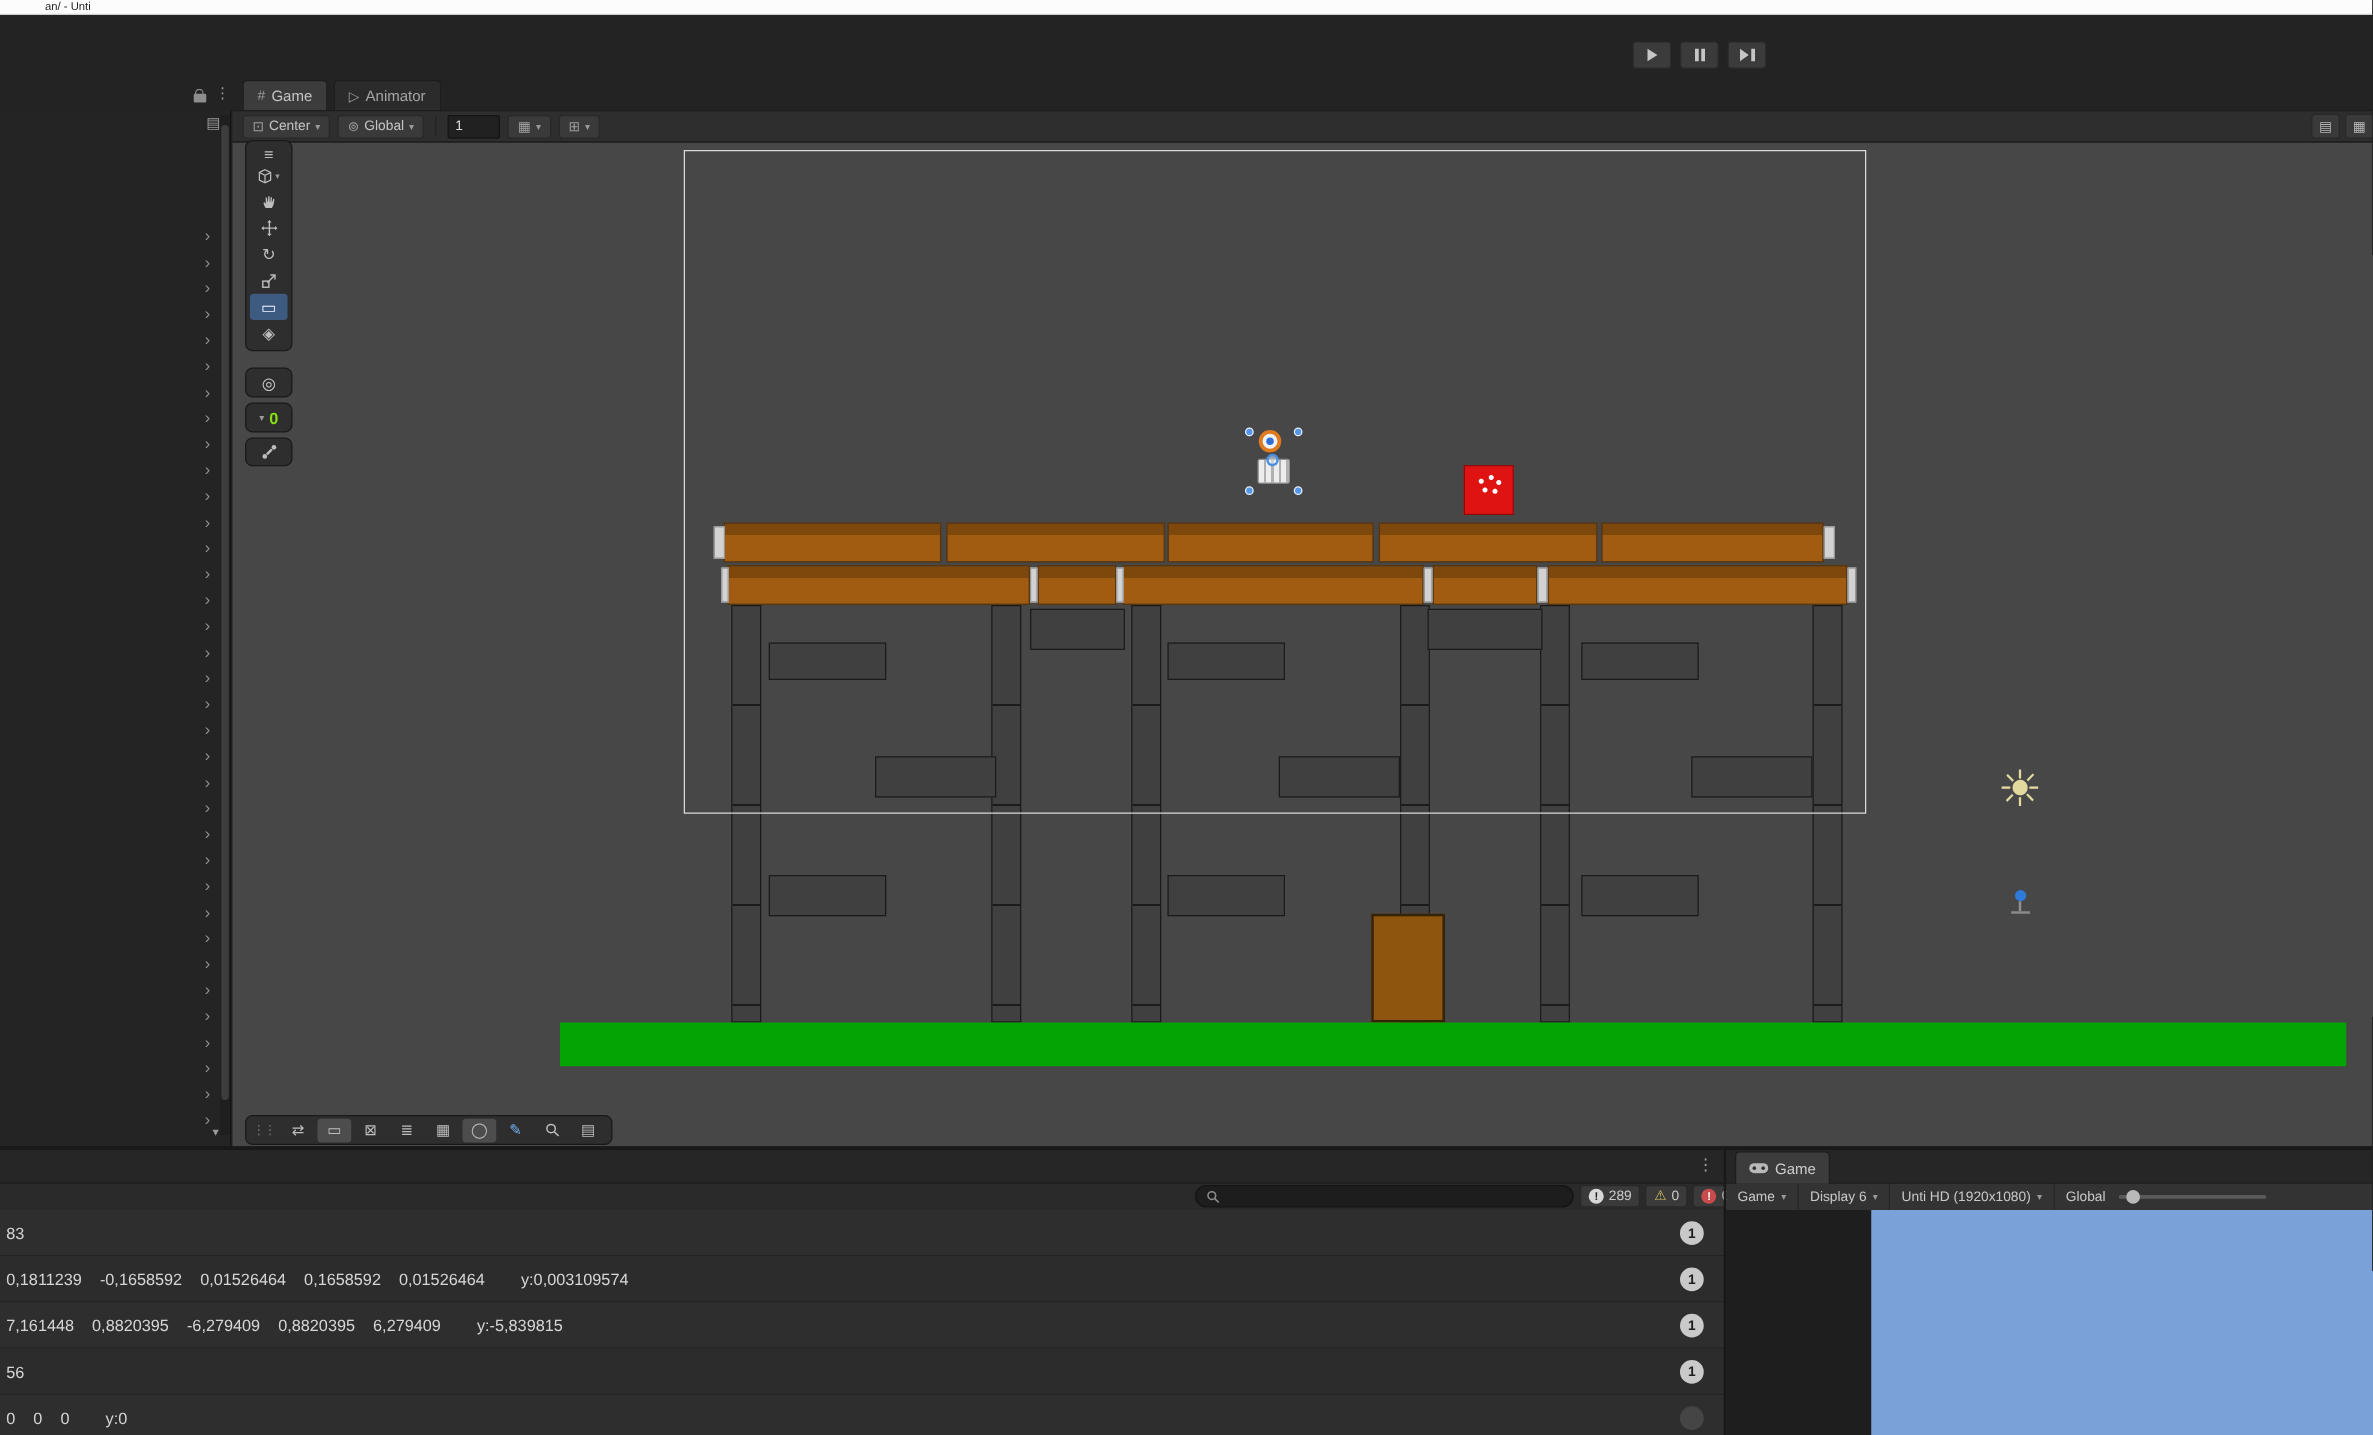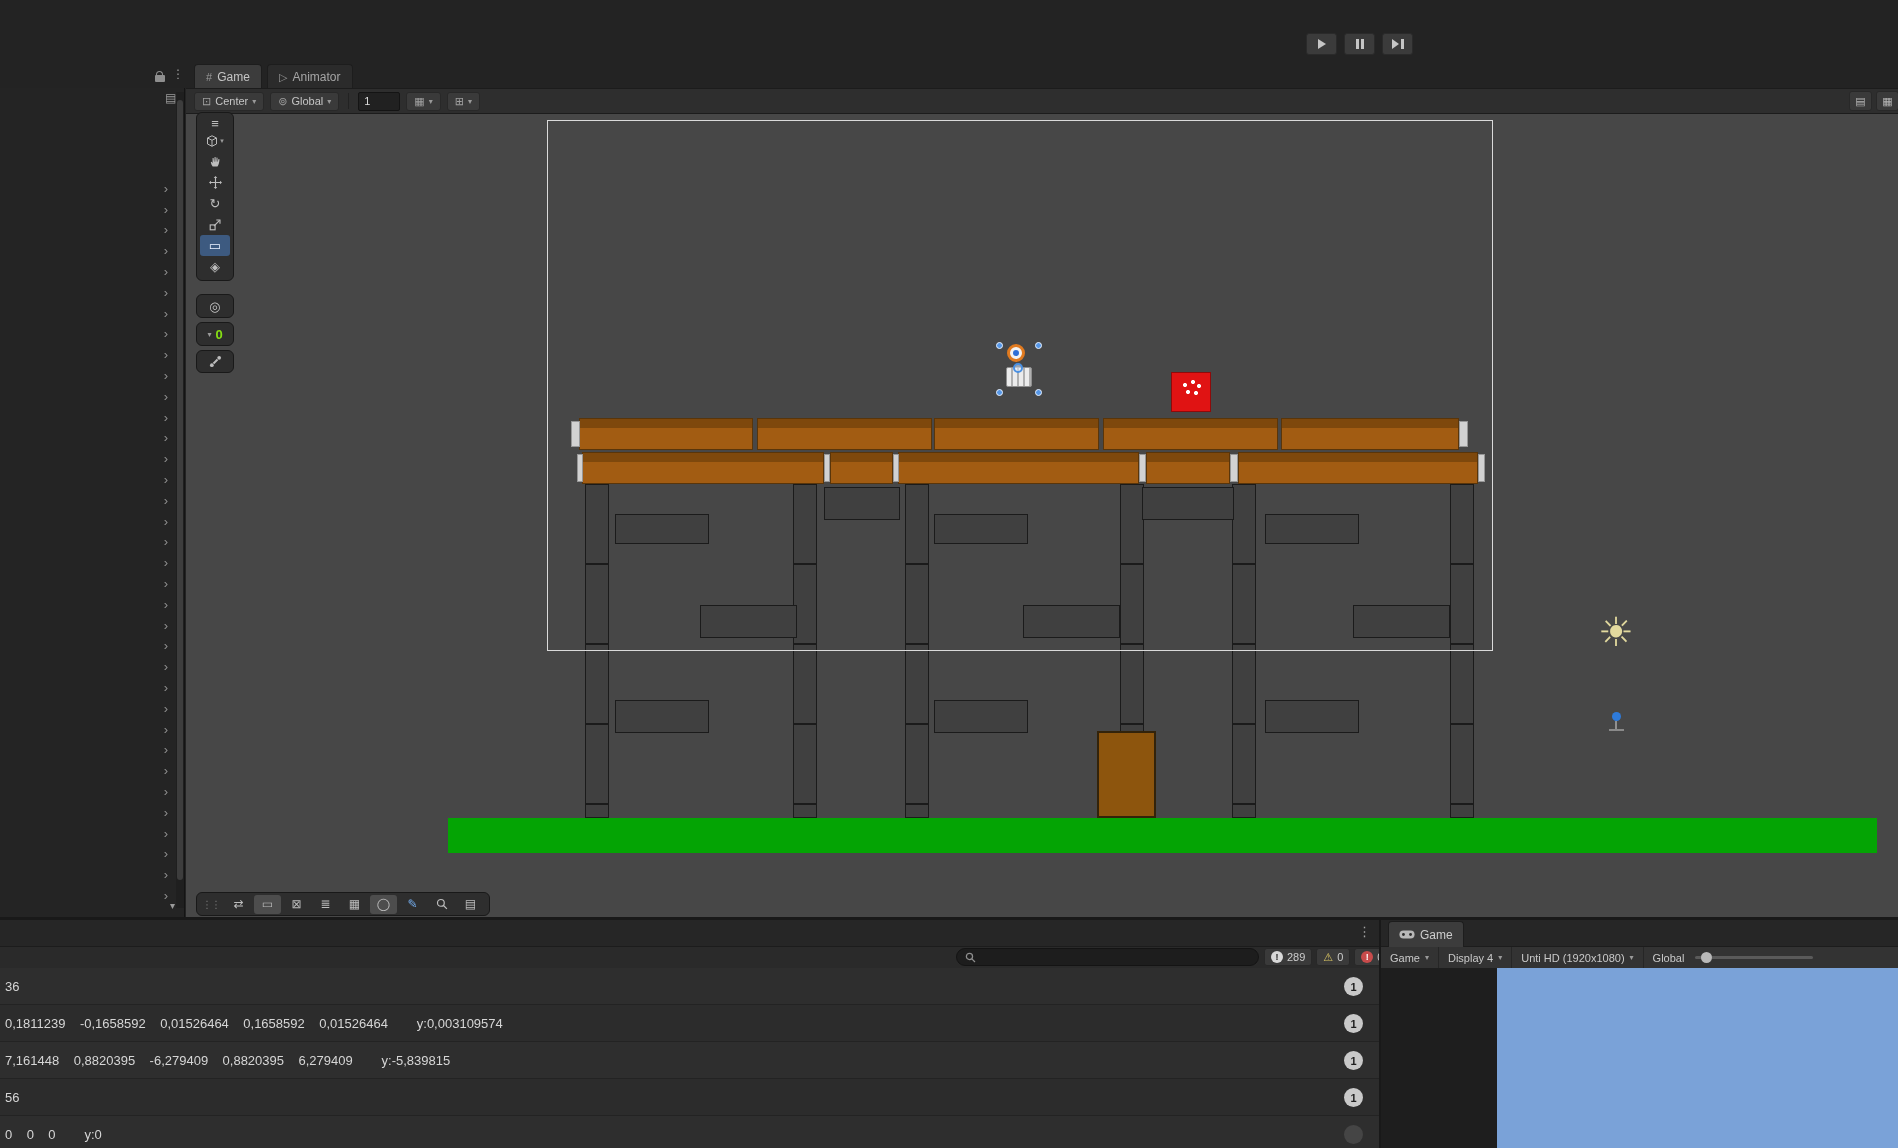--- a/index.html
+++ b/index.html
@@ -144,20 +144,23 @@
   .slider-track{position:relative;width:118px;height:3px;background:#5a5a5a;border-radius:2px;margin-left:6px}
   .slider-knob{position:absolute;left:6px;top:-4px;width:11px;height:11px;border-radius:50%;background:#b9b9b9}
   #game-content{left:1381px;top:968px;width:517px;height:180px;background:#1e1e1e}
   #game-sky{left:1497px;top:968px;width:401px;height:180px;background:#7aa2d8}
 </style>
 </head>
 <body>
 
 <div id="app">
 
+  <div class="abs" id="titlebar">
+    <span>an/ - Unti</span>
+  </div>
 
   <div class="abs" id="play-controls">
     <div class="pbtn">
         <span class="tri"></span>
       </div>
     <div class="pbtn">
         <span class="bar"></span>
         <span class="bar"></span>
       </div>
     <div class="pbtn">
@@ -402,21 +405,21 @@
       <span class="ico-warn">⚠</span>
       <span>0</span>
     </div>
     <div class="ctoggle">
       <span class="ico-err">!</span>
       <span>0</span>
     </div>
   </div>
   <div class="abs" id="console-rows">
     <div class="crow">
-      <span class="crow-text">36</span>
+      <span class="crow-text">83</span>
       <span class="cbadge">1</span>
     </div>
     <div class="crow">
       <span class="crow-text">0,1811239    -0,1658592    0,01526464    0,1658592    0,01526464        y:0,003109574</span>
       <span class="cbadge">1</span>
     </div>
     <div class="crow">
       <span class="crow-text">7,161448    0,8820395    -6,279409    0,8820395    6,279409        y:-5,839815</span>
       <span class="cbadge">1</span>
     </div>
@@ -439,21 +442,21 @@
         <circle cx="13" cy="5" r="1.6" fill="#2c2c2c"></circle>
       </svg>
     <span>Game</span>
   </div>
   <div class="abs" id="game-toolbar">
     <div class="gitem">
       <span>Game</span>
       <span class="caret">▾</span>
     </div>
     <div class="gitem">
-      <span>Display 4</span>
+      <span>Display 6</span>
       <span class="caret">▾</span>
     </div>
     <div class="gitem">
       <span>Unti HD (1920x1080)</span>
       <span class="caret">▾</span>
     </div>
     <div class="gitem scale">
       <span>Global</span>
       <span class="slider-track">
           <span class="slider-knob"></span>

